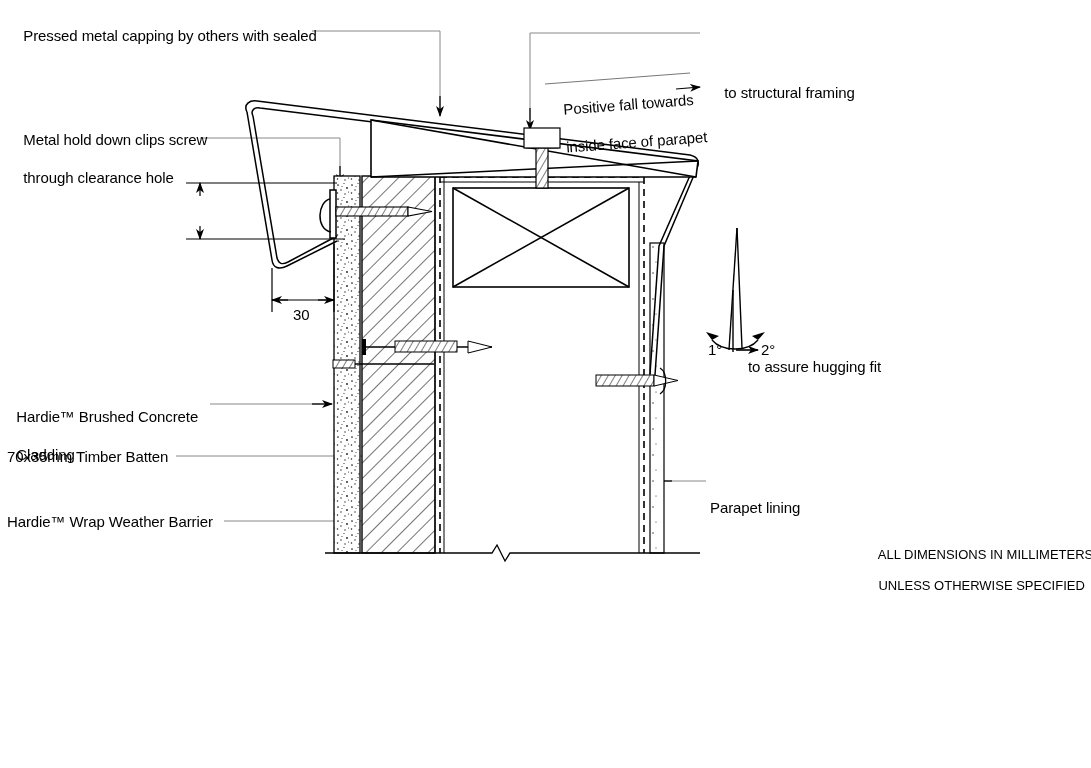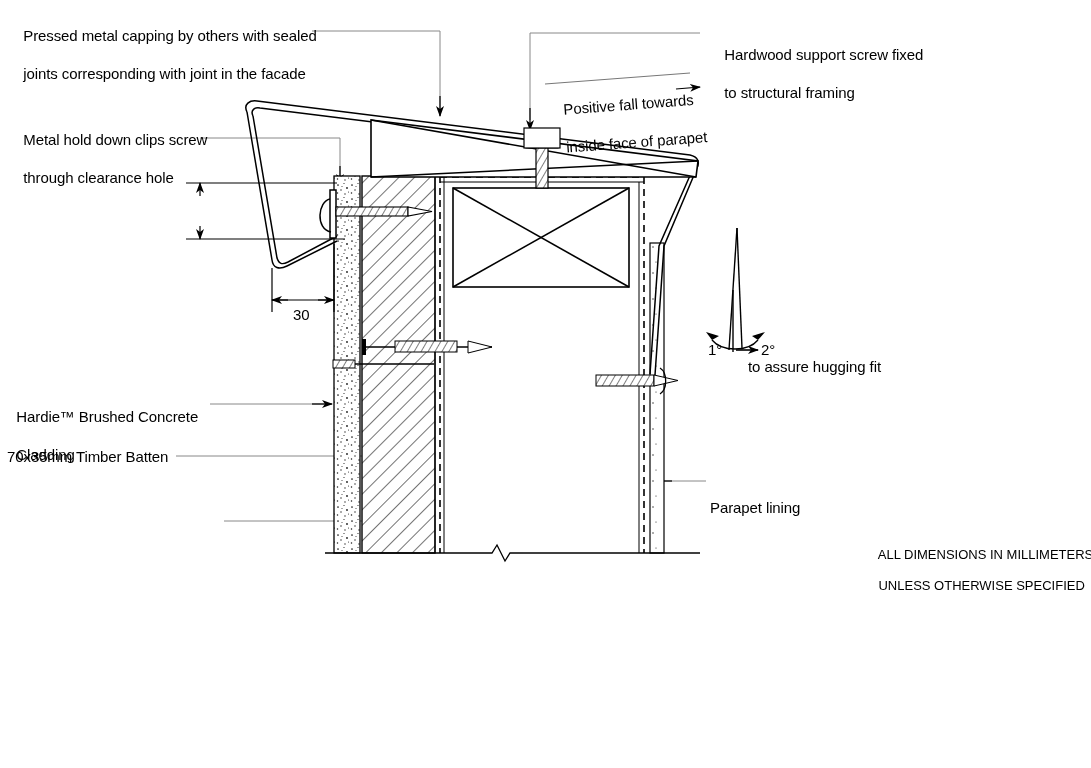--- a/index.html
+++ b/index.html
@@ -248,52 +248,52 @@
       <path d="M712,340 L706,332 L719,336 Z" fill="#000000" stroke="none"></path>
       <path d="M758,340 L765,332 L752,336 Z" fill="#000000" stroke="none"></path>
     </g>
     <g>
       <line x1="736" y1="350" x2="758" y2="350" stroke="#000000" stroke-width="1.6" marker-end="url(#arrowFill)"></line>
     </g>
   </svg>
 
   <div class="lbl" style="left:7px; top:7px;">
     <span>Pressed metal capping by others with sealed</span><br>
-    <span>joints corresponding with joint in the facade</span>
   </div>
 
   <div class="lbl" style="left:7px; top:111px;">
     <span>Metal hold down clips screw</span><br>
     <span>through clearance hole</span>
   </div>
 
 
   <div class="lbl" style="left:293px; top:277px;margin-top:28px;">30</div>
 
   <div class="lbl" style="left:708px; top:26px;">
-    <span>Hardwood support screw fixed</span><br>
+    <br>
     <span>to structural framing</span>
   </div>
 
   <div class="lbl lbl-rot" style="left:545px; top:82px; transform: rotate(-4.3deg);">
     <span>Positive fall towards</span><br>
     <span>inside face of parapet</span>
   </div>
 
   <div class="lbl" style="left:708px; top:340px;">1°</div>
   <div class="lbl" style="left:761px; top:340px;">2°</div>
   <div class="lbl" style="left:704px; top:357px;margin-left:44px;">to assure hugging fit</div>
 
   <div class="lbl" style="left:0; top:388px;">
     <span>Hardie™ Brushed Concrete</span><br>
     <span>Cladding</span>
   </div>
 
   <div class="lbl" style="left:7px; top:447px;">70x35mm Timber Batten</div>
 
+  <div class="lbl" style="left:7px; top:512px;">Hardie™ Wrap Weather Barrier</div>
 
   <div class="lbl" style="left:710px; top:498px;">Parapet lining</div>
 
   <div class="note-block" style="left:864px; top:531px;">
     <span>ALL DIMENSIONS IN MILLIMETERS</span><br>
     <span>UNLESS OTHERWISE SPECIFIED</span>
   </div>
 
 </div>
 

